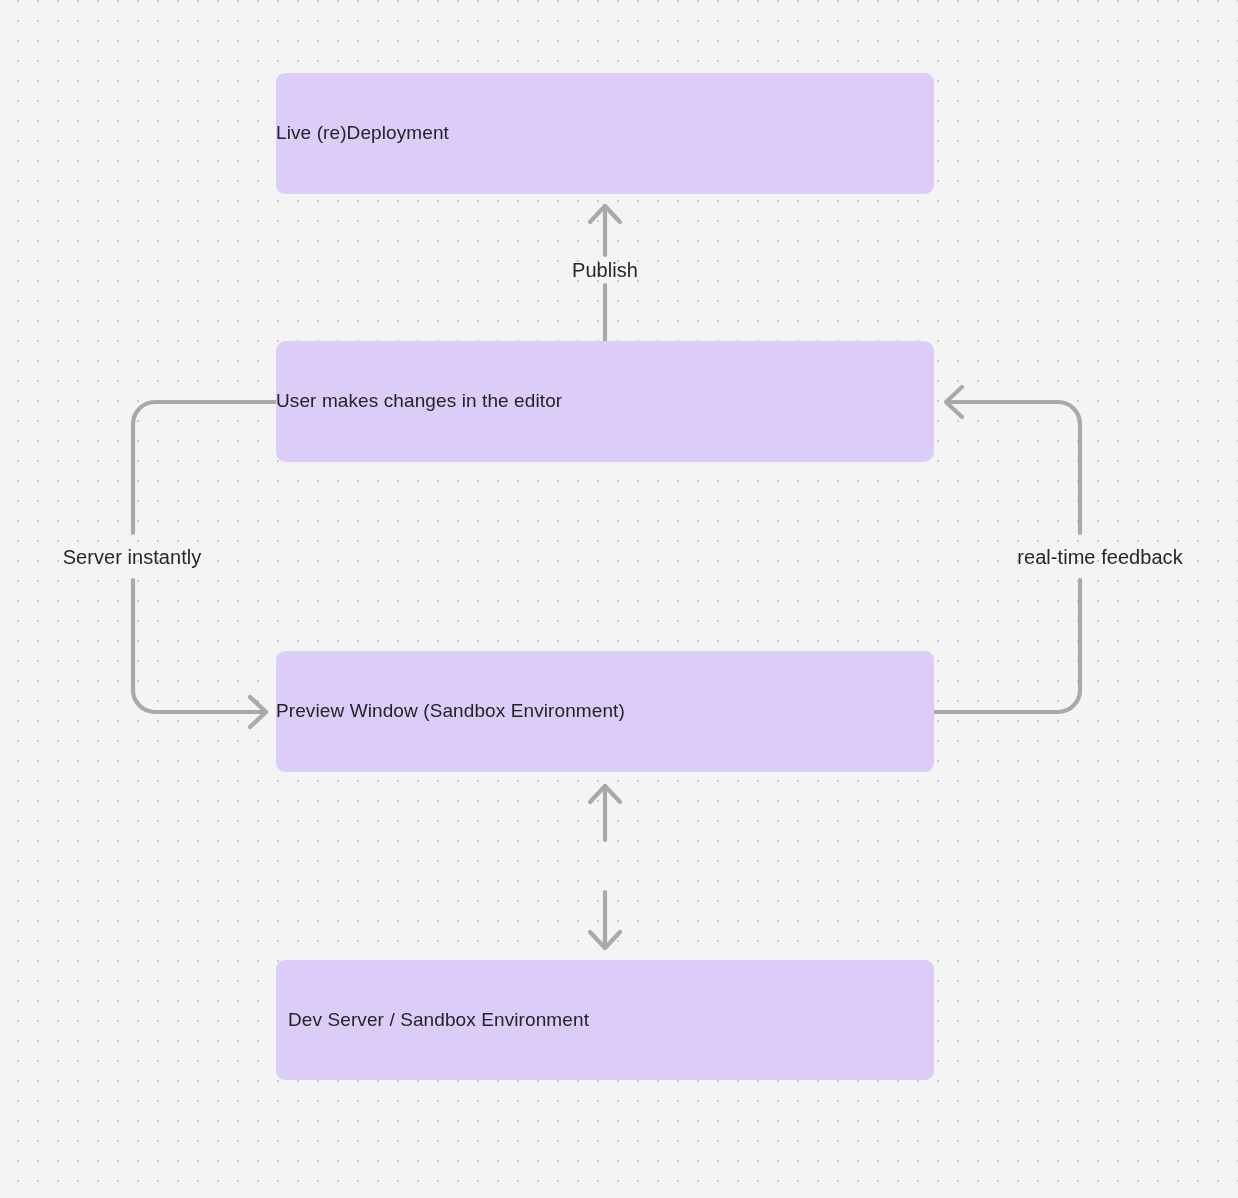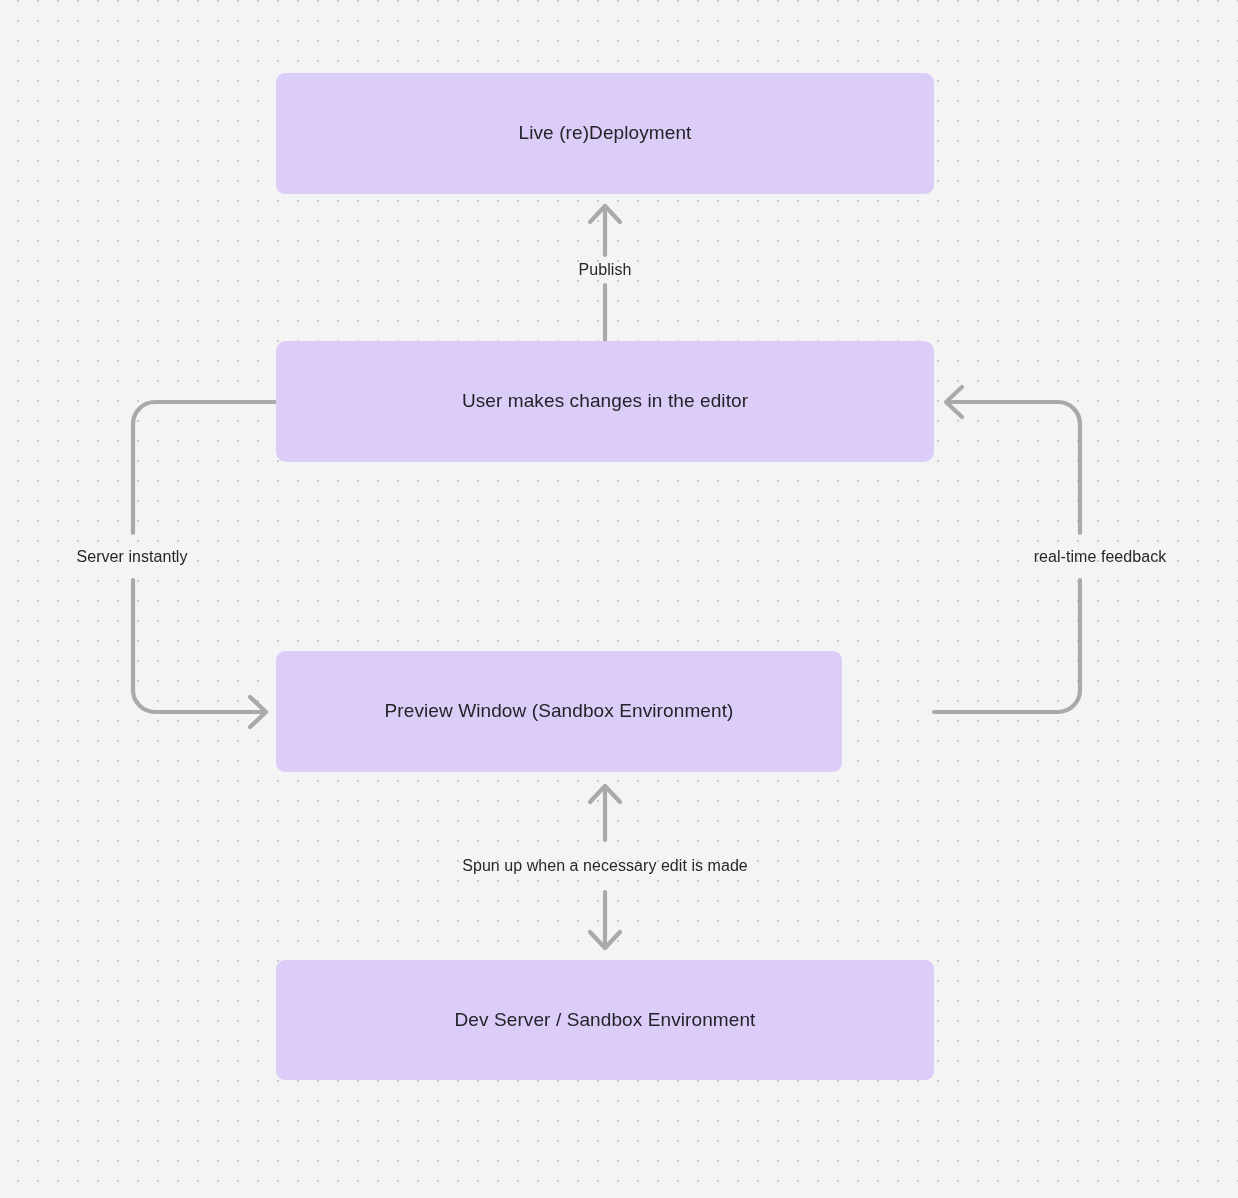--- a/index.html
+++ b/index.html
@@ -35,36 +35,35 @@
     pointer-events: none;
   }
 
   .node {
     position: absolute;
     box-sizing: border-box;
     background: #dccdf8;
     border-radius: 9px;
     display: flex;
     align-items: center;
-    justify-content: center;
     color: #232329;
     font-size: 19px;
     letter-spacing: 0.1px;
     text-align: center;
   }
 
   .node-label {
     display: block;
     line-height: 1.3;
   }
 
   .edge-label {
     position: absolute;
     color: #26262c;
-    font-size: 16px;
+    font-size: 20px;
     letter-spacing: 0.05px;
     white-space: nowrap;
     line-height: 1;
     background: transparent;
     padding: 5px 7px;
   }
 
   .edge-label.centered {
     transform: translate(-50%, -50%);
   }
@@ -106,29 +105,28 @@
   </svg>
 
   <div class="node" style="left:276px; top:73px; width:658px; height:121px;">
     <span class="node-label">Live (re)Deployment</span>
   </div>
 
   <div class="node" style="left:276px; top:341px; width:658px; height:121px;border-radius:10px;">
     <span class="node-label">User makes changes in the editor</span>
   </div>
 
-  <div class="node" style="left:276px; top:651px; width:566px; height:121px;">
+  <div class="node" style="left:276px; top:651px; width:658px; height:121px;">
     <span class="node-label">Preview Window (Sandbox Environment)</span>
   </div>
 
-  <div class="node" style="left:276px; top:960px; width:658px; height:120px;">
+  <div class="node" style="left:276px; top:960px; width:658px; height:120px;padding-left:12px;">
     <span class="node-label">Dev Server / Sandbox Environment</span>
   </div>
 
   <div class="edge-label centered" style="left:605px; top:270px;">Publish</div>
 
   <div class="edge-label centered" style="left:132px; top:557px;">Server instantly</div>
 
   <div class="edge-label centered" style="left:1100px; top:557px;">real-time feedback</div>
 
-  <div class="edge-label centered" style="left:605px; top:866px;">Spun up when a necessary edit is made</div>
 
 </div>
 
 </body></html>

